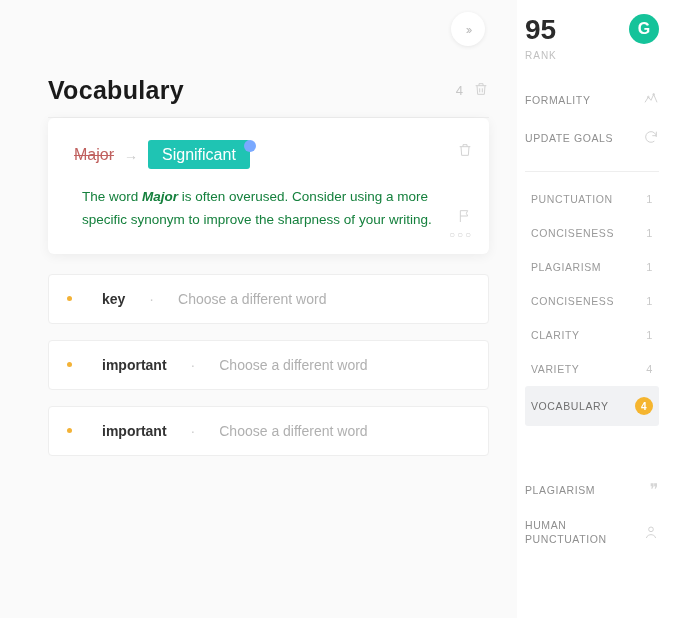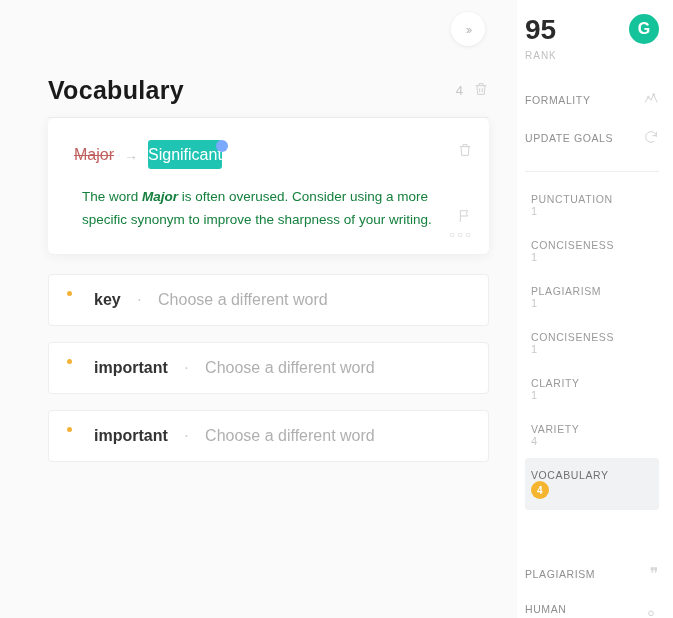--- a/index.html
+++ b/index.html
@@ -82,21 +82,21 @@
   .strike {
     text-decoration: line-through;
     color: #c0615f;
     font-size: 16px;
   }
   .arrow { color: #c9c9c9; font-size: 14px; }
   .chip-wrap { position: relative; display: inline-block; }
   .chip {
     background: #1fc4b3;
     color: #fff;
-    padding: 6px 0;
+    padding: 6px 14px;
     border-radius: 3px;
     font-size: 16px;
   }
   .chip-dot {
     position: absolute;
     top: -6px; right: -6px;
     width: 12px; height: 12px;
     border-radius: 50%;
     background: #7aa9ff;
   }
@@ -126,23 +126,23 @@
     font-size: 10px;
     cursor: pointer;
   }
   .suggestion-row {
     background: #fff;
     border: 1px solid #eee;
     border-radius: 4px;
     padding: 16px 18px;
     margin-bottom: 16px;
     display: flex;
-    align-items: flex-start;
-    gap: 16px;
-    font-size: 16px;
+    align-items: center;
+    gap: 24px;
+    font-size: 14px;
   }
   .bullet {
     width: 5px; height: 5px; border-radius: 50%;
     background: #f3b236;
     margin-right: 6px;
   }
   .word { font-weight: 600; color: #333; }
   .sep { color: #ccc; }
   .hint { color: #b0b0b0; }
 
@@ -158,26 +158,25 @@
   }
   .rank-label { font-size: 10px; color: #c0c0c0; letter-spacing: 1px; margin-bottom: 20px; }
   .side-link {
     display: flex; justify-content: space-between; align-items: center;
     font-size: 10.5px; color: #8f8f8f; letter-spacing: 0.6px;
     padding: 10px 0;
     cursor: pointer;
   }
   .side-divider { border-top: 1px solid #eee; margin: 14px 0 10px 0; }
   .side-item {
-    display: flex; justify-content: space-between; 
+    display: flex; justify-content: space-between; align-items: center;
     font-size: 10.5px; color: #9a9a9a; letter-spacing: 0.6px;
     padding: 11px 6px;
     cursor: pointer;
     border-radius: 3px;
-    flex-direction: column;
   }
   .side-item.active { background: #f1f2f4; color: #707070; }
   .side-count { color: #c9c9c9; font-size: 11px; }
   .count-badge {
     background: #f5b52f; color: #fff;
     width: 18px; height: 18px; border-radius: 50%;
     display: flex; align-items: center; justify-content: center;
     font-size: 10px; font-weight: 700;
   }
   .icon { width: 16px; height: 16px; }

